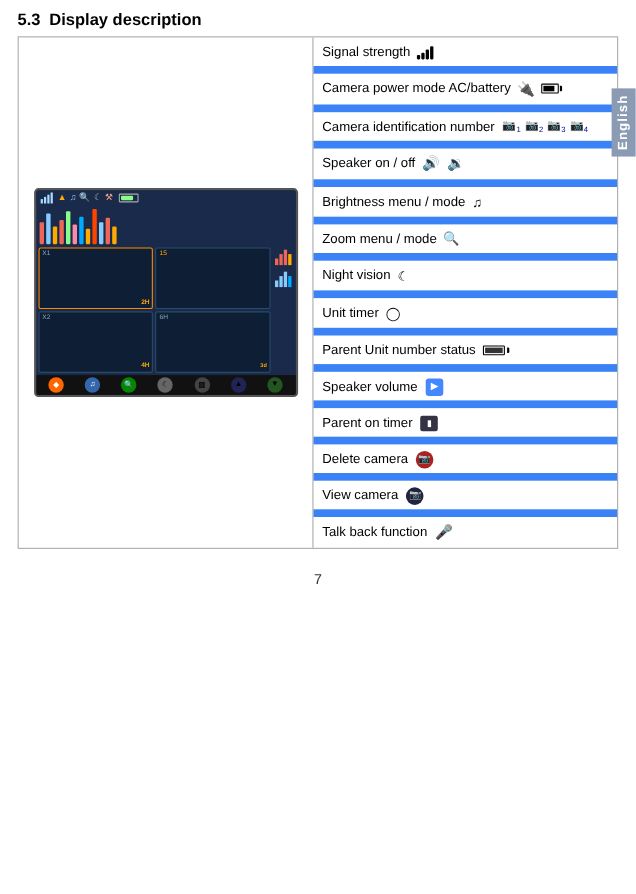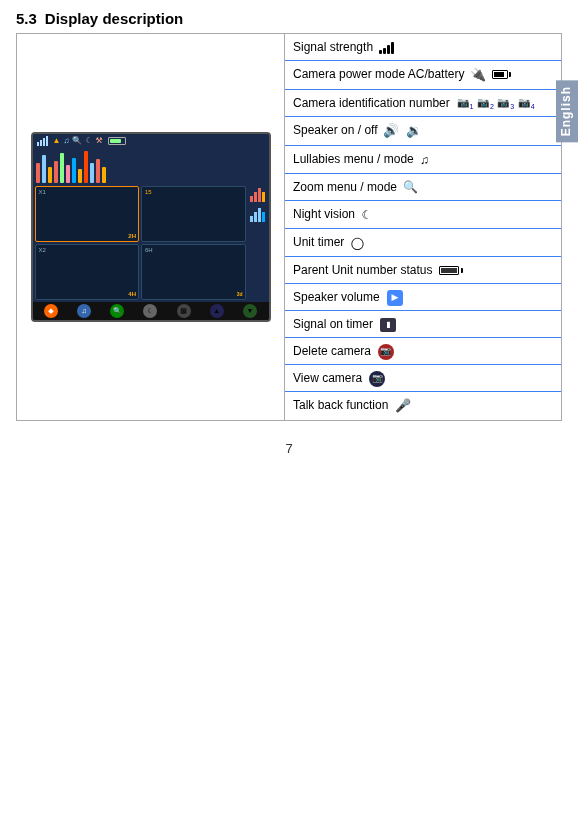--- a/index.html
+++ b/index.html
@@ -99,21 +99,21 @@
       flex: 1;
     }
 
     .desc-table {
       width: 100%;
       border-collapse: collapse;
     }
 
     .desc-table td {
       padding: 4px 8px;
-      border-bottom: 1px solid #3b82f6;
+      border-bottom: 7px solid #3b82f6;
       font-size: 12px;
       line-height: 1.5;
       vertical-align: middle;
     }
 
     .desc-table tr:last-child td {
       border-bottom: none;
     }
 
     
@@ -552,21 +552,21 @@
       <tr>
         <td>
           <span>Speaker on / off</span>
           <span class="icon-speaker">🔊</span>
           <span class="icon-speaker">🔉</span>
         </td>
       </tr>
 
       <tr>
         <td>
-          <span>Lullabies menu / mode</span>
+          <span>Brightness menu / mode</span>
           <span class="icon-lullaby">♫</span>
         </td>
       </tr>
 
       <tr>
         <td>
           <span>Zoom menu / mode</span>
           <span class="icon-zoom">🔍</span>
         </td>
       </tr>
@@ -600,21 +600,21 @@
 
       <tr>
         <td>
           <span>Speaker volume</span>
           <span class="icon-speakervol">▶</span>
         </td>
       </tr>
 
       <tr>
         <td>
-          <span>Signal on  timer</span>
+          <span>Parent on  timer</span>
           <span class="icon-video">▮</span>
         </td>
       </tr>
 
 
       <tr>
         <td>
           <span>Delete camera</span>
           <span class="icon-delcam">📷</span>
         </td>

